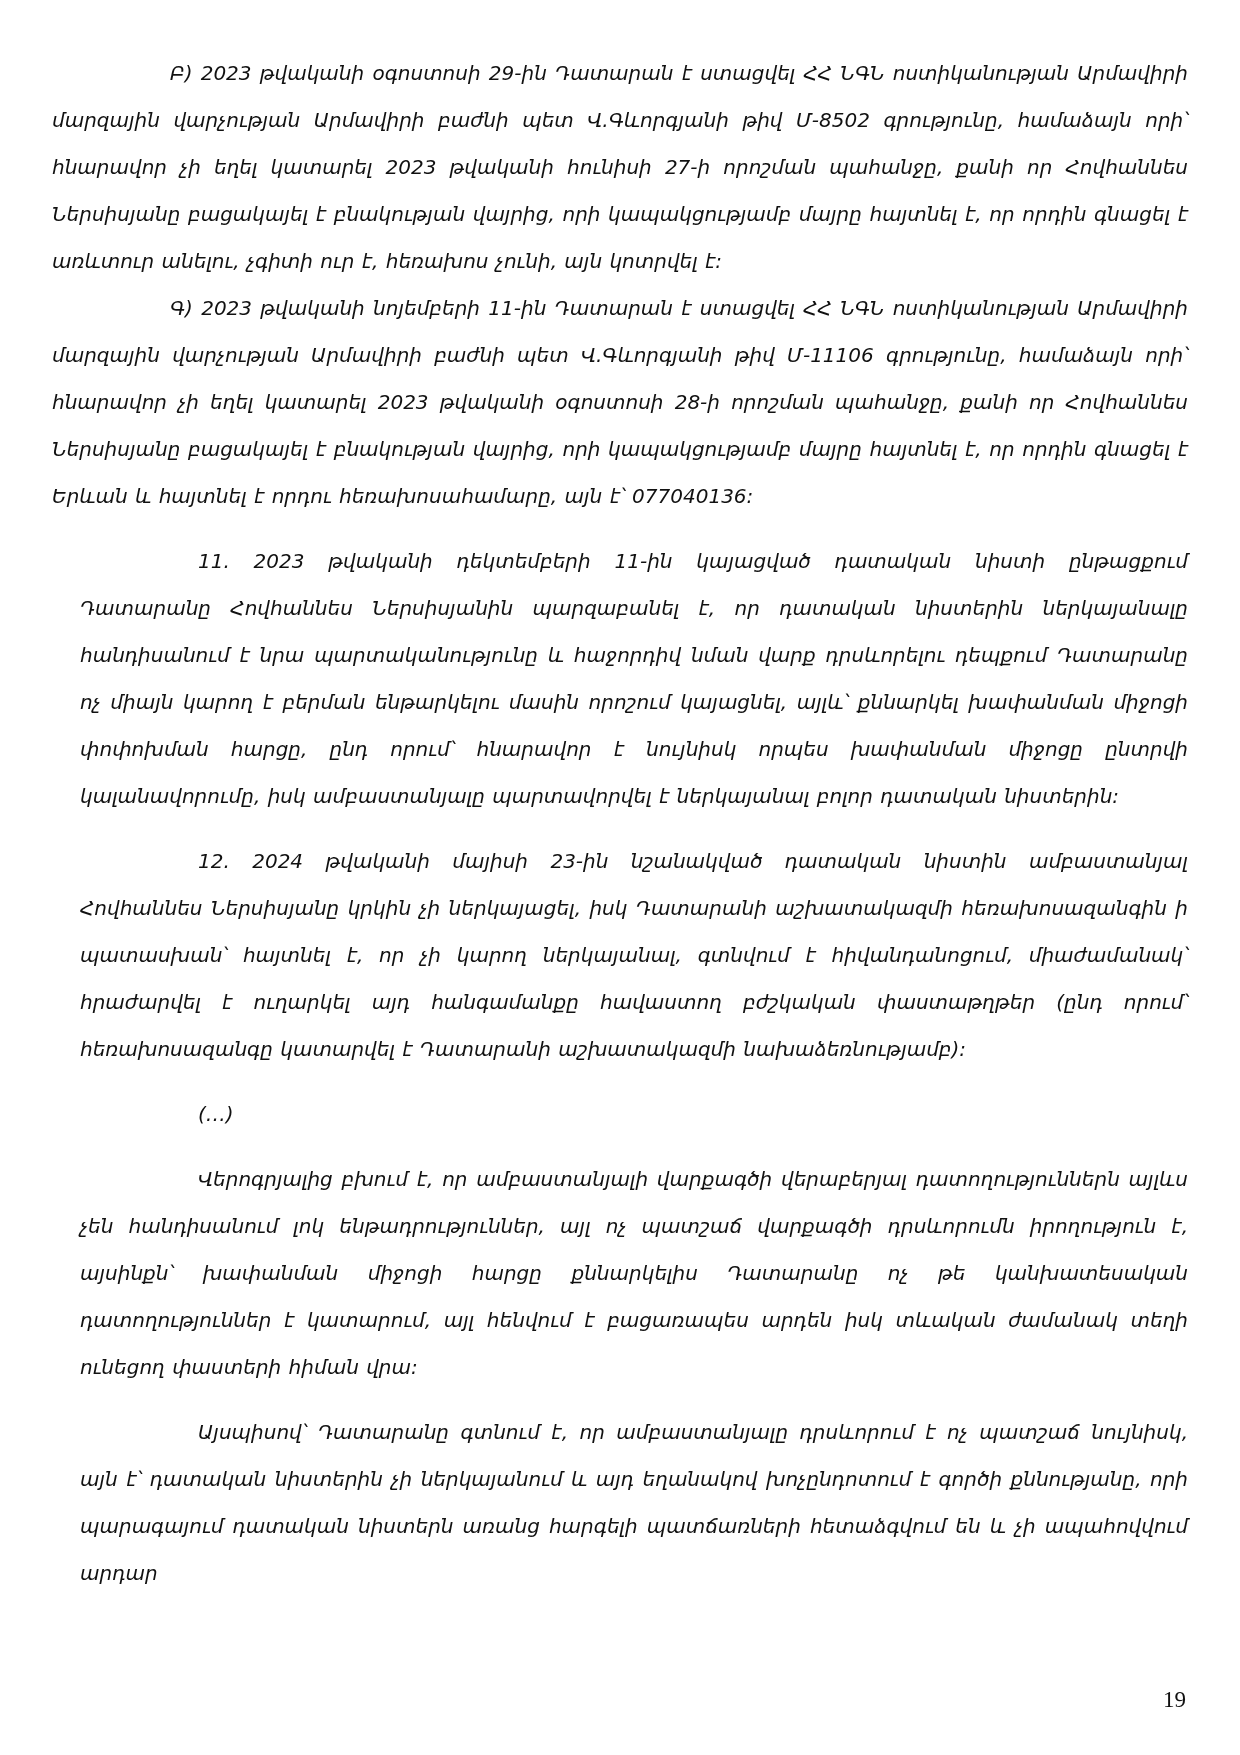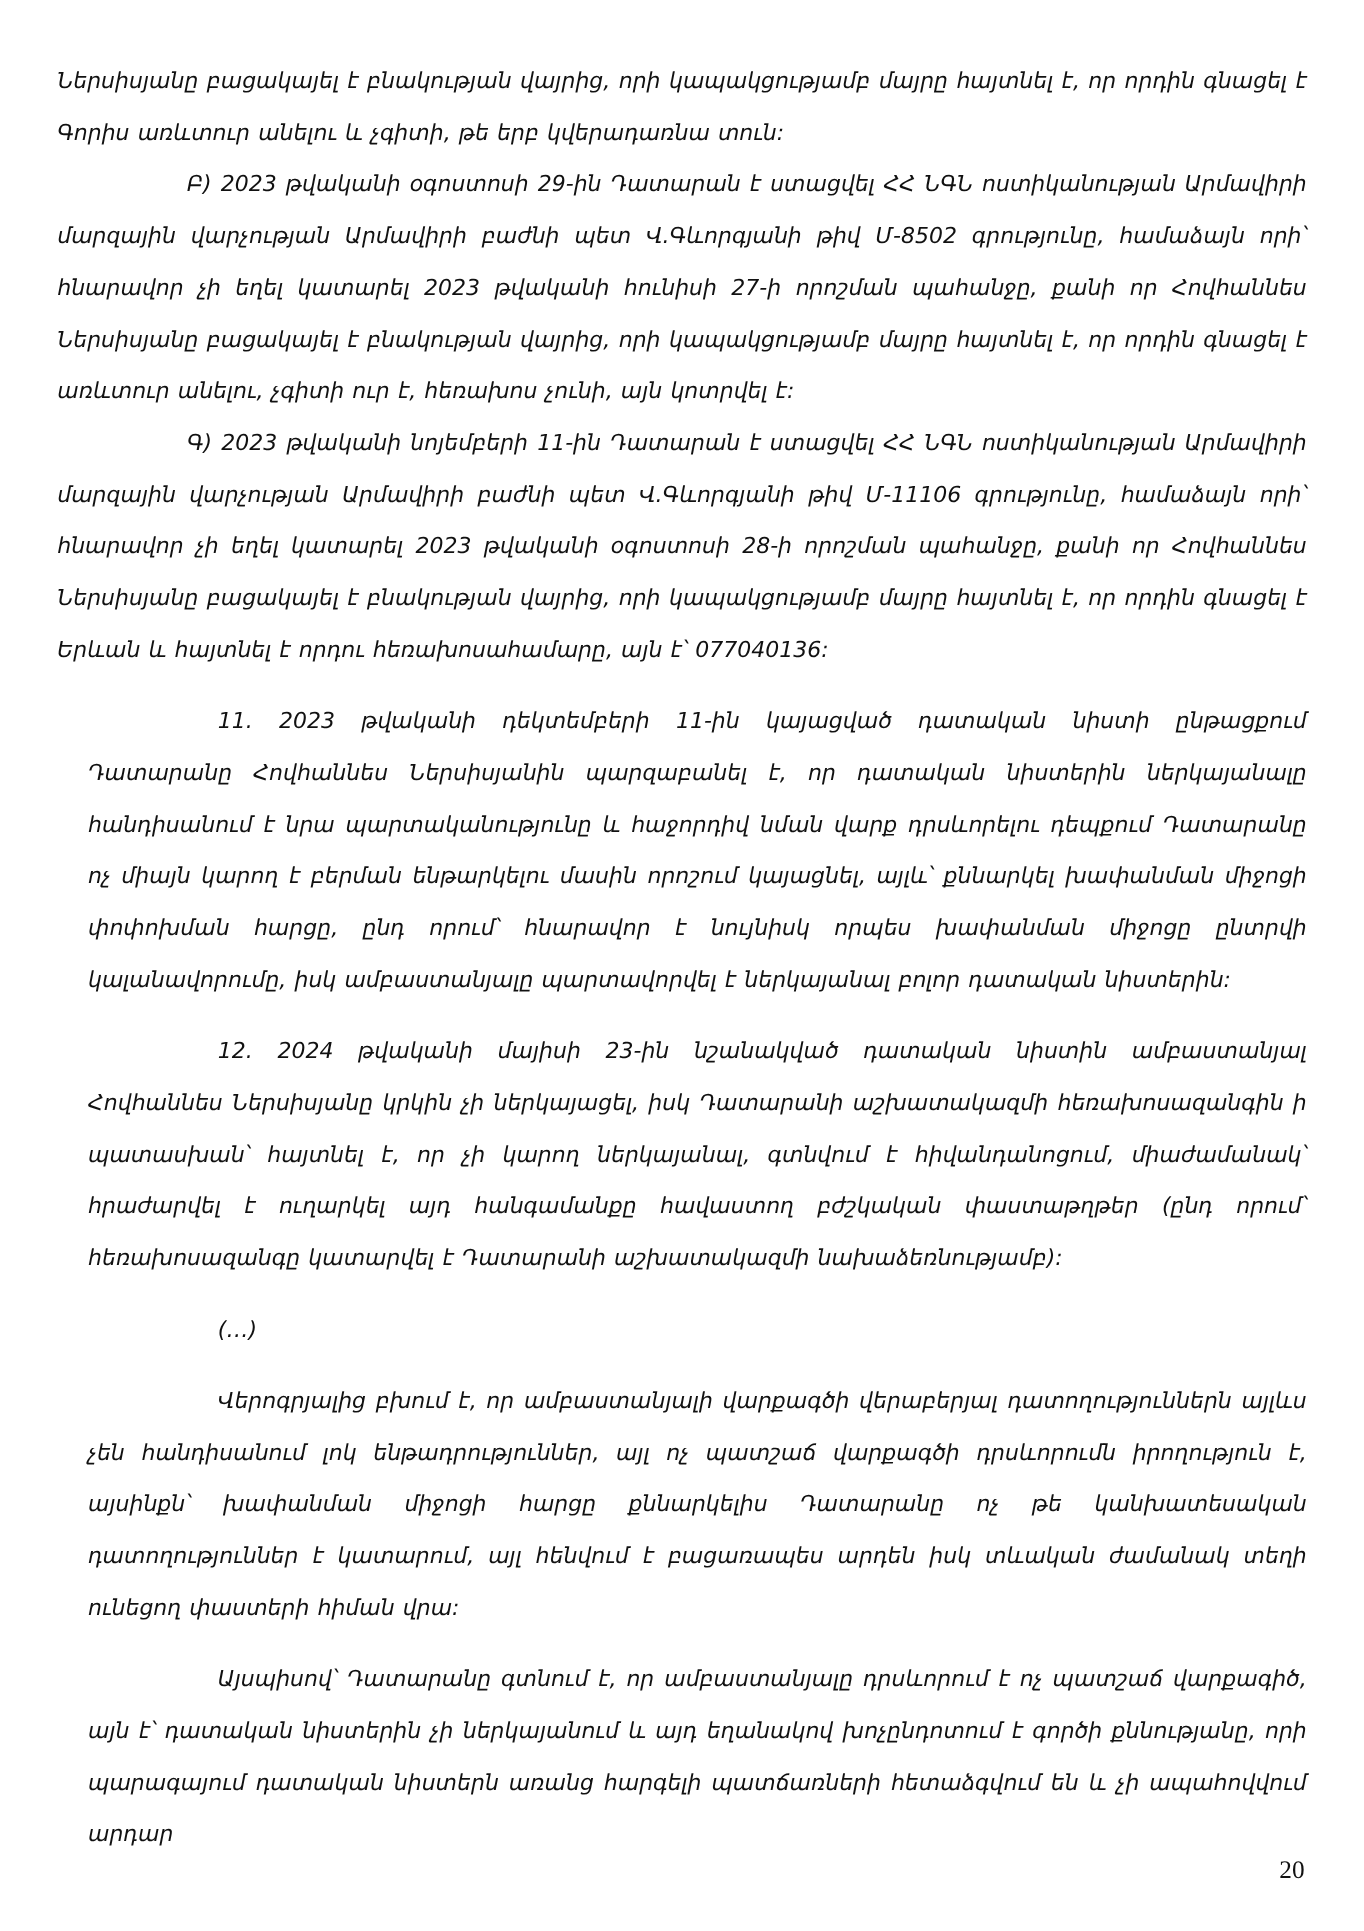--- a/index.html
+++ b/index.html
@@ -45,24 +45,23 @@
     font-style: normal;
     font-size: 23px;
     color: #111111;
   }
 </style>
 </head>
 <body>
 
 <div class="page">
   <main class="doc">
-    <p>Ներսիսյանը բացակայել է բնակության վայրից, որի կապակցությամբ մայրը հայտնել է, որ որդին գնացել է Գորիս առևտուր անելու և չգիտի, թե երբ կվերադառնա տուն:</p>
     <p class="indent">Բ) 2023 թվականի օգոստոսի 29-ին Դատարան է ստացվել ՀՀ ՆԳՆ ոստիկանության Արմավիրի մարզային վարչության Արմավիրի բաժնի պետ Վ.Գևորգյանի թիվ Մ-8502 գրությունը, համաձայն որի՝ հնարավոր չի եղել կատարել 2023 թվականի հունիսի 27-ի որոշման պահանջը, քանի որ Հովհաննես Ներսիսյանը բացակայել է բնակության վայրից, որի կապակցությամբ մայրը հայտնել է, որ որդին գնացել է առևտուր անելու, չգիտի ուր է, հեռախոս չունի, այն կոտրվել է:</p>
     <p class="indent">Գ) 2023 թվականի նոյեմբերի 11-ին Դատարան է ստացվել ՀՀ ՆԳՆ ոստիկանության Արմավիրի մարզային վարչության Արմավիրի բաժնի պետ Վ.Գևորգյանի թիվ Մ-11106 գրությունը, համաձայն որի՝ հնարավոր չի եղել կատարել 2023 թվականի օգոստոսի 28-ի որոշման պահանջը, քանի որ Հովհաննես Ներսիսյանը բացակայել է բնակության վայրից, որի կապակցությամբ մայրը հայտնել է, որ որդին գնացել է Երևան և հայտնել է որդու հեռախոսահամարը, այն է՝ 077040136:</p>
     <p class="indent gap">11. 2023 թվականի դեկտեմբերի 11-ին կայացված դատական նիստի ընթացքում Դատարանը Հովհաննես Ներսիսյանին պարզաբանել է, որ դատական նիստերին ներկայանալը հանդիսանում է նրա պարտականությունը և հաջորդիվ նման վարք դրսևորելու դեպքում Դատարանը ոչ միայն կարող է բերման ենթարկելու մասին որոշում կայացնել, այլև՝ քննարկել խափանման միջոցի փոփոխման հարցը, ընդ որում՝ հնարավոր է նույնիսկ որպես խափանման միջոցը ընտրվի կալանավորումը, իսկ ամբաստանյալը պարտավորվել է ներկայանալ բոլոր դատական նիստերին:</p>
     <p class="indent gap">12. 2024 թվականի մայիսի 23-ին նշանակված դատական նիստին ամբաստանյալ Հովհաննես Ներսիսյանը կրկին չի ներկայացել, իսկ Դատարանի աշխատակազմի հեռախոսազանգին ի պատասխան՝ հայտնել է, որ չի կարող ներկայանալ, գտնվում է հիվանդանոցում, միաժամանակ՝ հրաժարվել է ուղարկել այդ հանգամանքը հավաստող բժշկական փաստաթղթեր (ընդ որում՝ հեռախոսազանգը կատարվել է Դատարանի աշխատակազմի նախաձեռնությամբ):</p>
     <p class="indent gap ellipsis-line">(…)</p>
     <p class="indent gap">Վերոգրյալից բխում է, որ ամբաստանյալի վարքագծի վերաբերյալ դատողություններն այլևս չեն հանդիսանում լոկ ենթադրություններ, այլ ոչ պատշաճ վարքագծի դրսևորումն իրողություն է, այսինքն՝ խափանման միջոցի հարցը քննարկելիս Դատարանը ոչ թե կանխատեսական դատողություններ է կատարում, այլ հենվում է բացառապես արդեն իսկ տևական ժամանակ տեղի ունեցող փաստերի հիման վրա:</p>
-    <p class="indent gap">Այսպիսով՝ Դատարանը գտնում է, որ ամբաստանյալը դրսևորում է ոչ պատշաճ վարքագիծ, այն է՝ դատական նիստերին չի ներկայանում և այդ եղանակով խոչընդոտում է գործի քննությանը, որի պարագայում դատական նիստերն առանց հարգելի պատճառների հետաձգվում են և չի ապահովվում արդար</p>
+    <p class="indent gap">Այսպիսով՝ Դատարանը գտնում է, որ ամբաստանյալը դրսևորում է ոչ պատշաճ նույնիսկ, այն է՝ դատական նիստերին չի ներկայանում և այդ եղանակով խոչընդոտում է գործի քննությանը, որի պարագայում դատական նիստերն առանց հարգելի պատճառների հետաձգվում են և չի ապահովվում արդար</p>
   </main>
 
-  <div class="page-number">20</div>
+  <div class="page-number">19</div>
 </div>
 
 </body></html>

